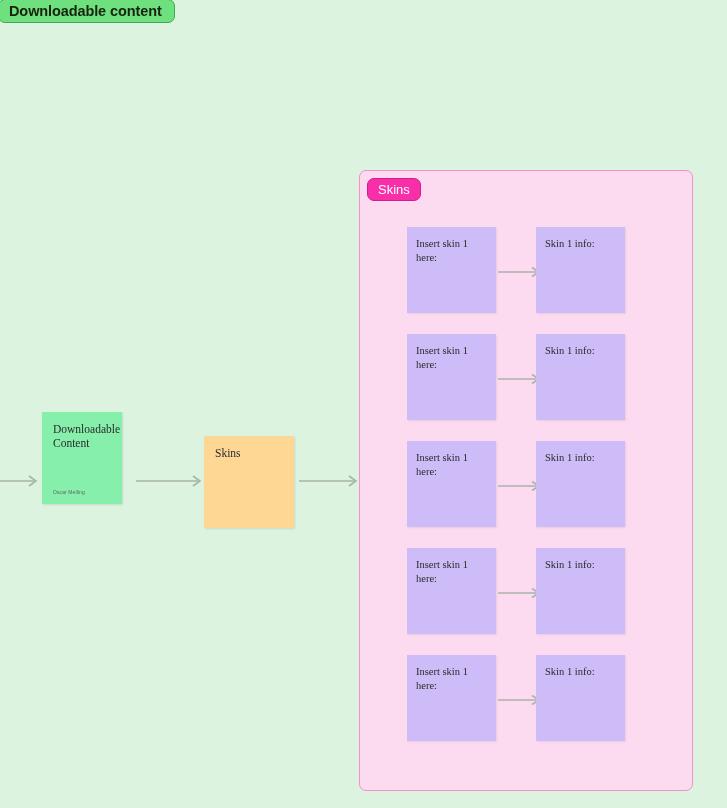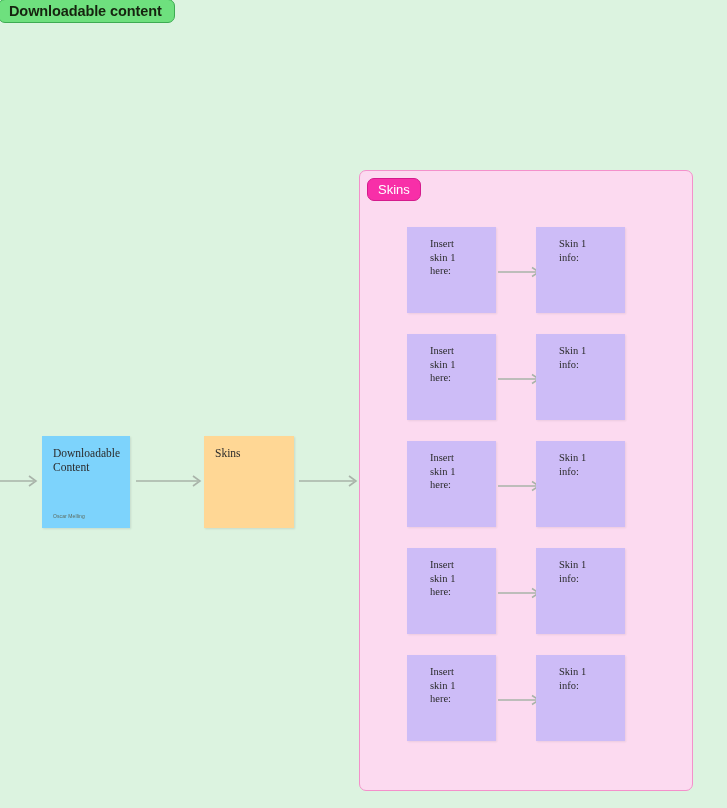--- a/index.html
+++ b/index.html
@@ -50,24 +50,24 @@
     line-height: 1.26;
     color: #2b2b2b;
     overflow: hidden;
   }
   .sticky .title {
     display: block;
     white-space: pre-line;
   }
   .sticky-green {
     left: 42px;
-    top: 436px;
-    width: 88px;
+    top: 412px;
+    width: 80px;
     height: 92px;
-    background: #7dd3fc;
+    background: #86efac;
     box-shadow: 1px 1px 2px rgba(0,0,0,0.10);
   }
   .sticky-green .author {
     position: absolute;
     left: 11px;
     bottom: 9px;
     font-size: 5px;
     line-height: 1;
     color: #5d6b5f;
     font-family: "Liberation Sans", sans-serif;
@@ -126,21 +126,21 @@
     left: 0;
     width: 334px;
     height: 86px;
   }
   .sticky-purple {
     position: absolute;
     top: 0;
     width: 89px;
     height: 86px;
     box-sizing: border-box;
-    padding: 10px 23px;
+    padding: 10px 9px;
     background: #cdbcf7;
     font-size: 10.5px;
     line-height: 1.3;
     color: #2b2b2b;
     box-shadow: 1px 1px 2px rgba(0,0,0,0.07);
     overflow: hidden;
   }
   .sticky-purple.left  { left: 47px; }
   .sticky-purple.right { left: 176px; }
   .row-arrow {

